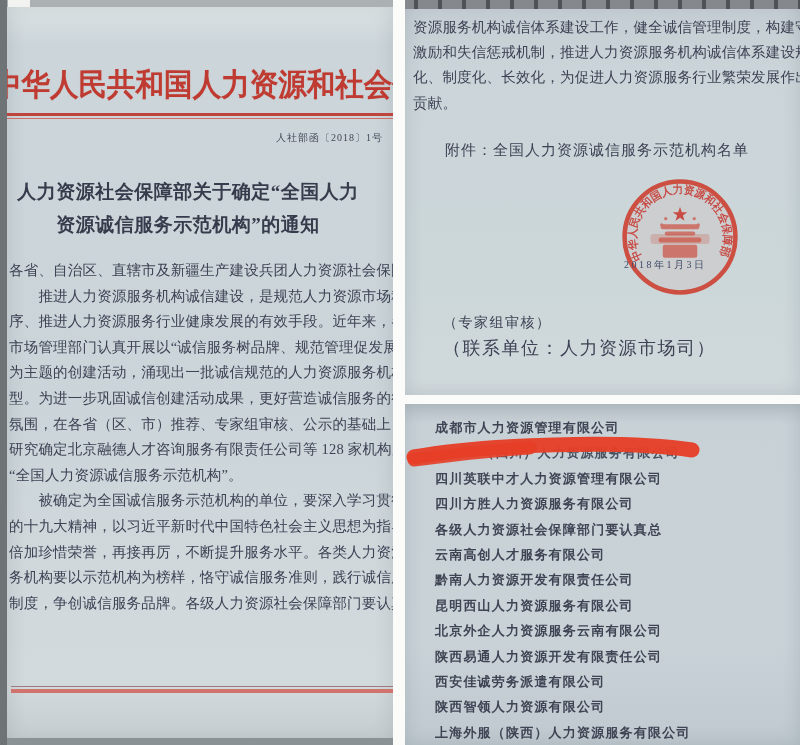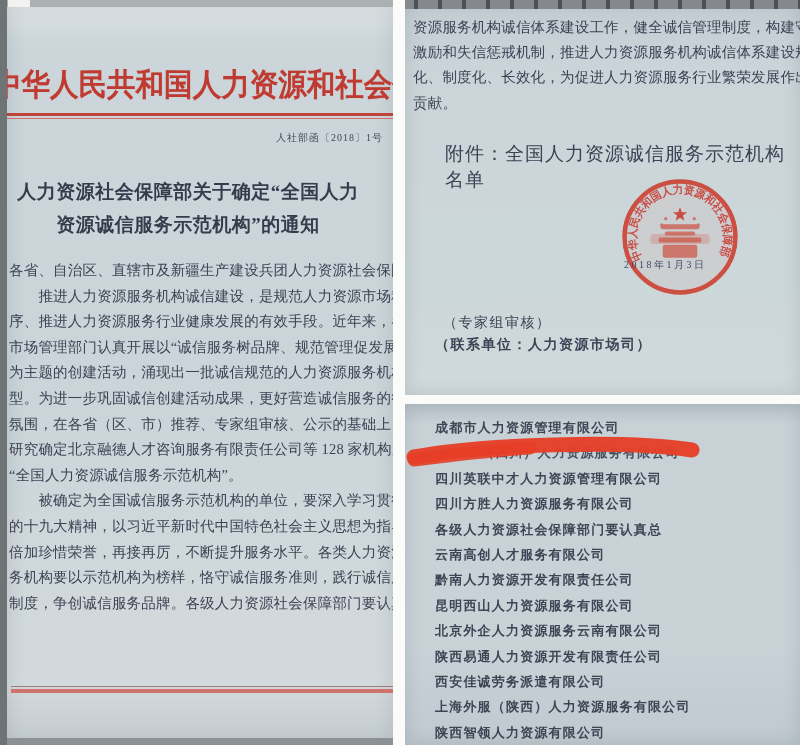--- a/index.html
+++ b/index.html
@@ -46,25 +46,25 @@
   
   #right-top-panel{
     left:405px;top:0;width:395px;height:395px;
     background:linear-gradient(180deg,#c2cbd1 0%,#cbd5d9 18%,#ccd7da 70%,#d0d9dc 100%);
     box-shadow:inset 0 0 18px rgba(40,55,65,.15);
   }
   .cut-strip{position:absolute;left:0;top:0;width:395px;height:9px;background:#85898d;
     background-image:repeating-linear-gradient(90deg,transparent 0 9px,#4d5158 9px 13px,transparent 13px 24px);}
   .right-body{position:absolute;left:8px;top:15px;width:380px;
     font-size:14.5px;color:#3d4254;line-height:25.2px;letter-spacing:.2px;white-space:nowrap;}
-  .attachment-line{position:absolute;left:40px;top:141px;font-size:19px;color:#3d4254;letter-spacing:1px;}
+  .attachment-line{position:absolute;left:40px;top:141px;font-size:15px;color:#3d4254;letter-spacing:1px;}
   .seal{position:absolute;left:215px;top:177px;width:120px;height:120px;opacity:.93;}
   .seal-date{position:absolute;left:219px;top:258px;font-size:10px;color:#3f4a66;letter-spacing:2.5px;z-index:3;}
   .note-line1{position:absolute;left:38px;top:314px;font-size:14px;color:#3d4254;letter-spacing:1.5px;}
-  .note-line2{position:absolute;left:30px;top:336px;font-size:14px;color:#3d4254;letter-spacing:1.5px;font-weight:bold;}
+  .note-line2{position:absolute;left:38px;top:336px;font-size:18px;color:#3d4254;letter-spacing:1.5px;}
 
   
   #right-bottom-panel{
     left:405px;top:404px;width:395px;height:341px;
     background:linear-gradient(180deg,#b9c3c9 0%,#c7d1d6 6%,#c8d2d7 70%,#bfc9cf 100%);
     box-shadow:inset 0 0 18px rgba(40,55,65,.15);
     font-weight:bold;
   }
   .company-list{position:absolute;left:30px;top:11px;width:360px;
     font-size:13px;color:#3f4454;line-height:25.4px;letter-spacing:1.2px;white-space:nowrap;}
@@ -169,21 +169,21 @@
       <div>（四川）人力资源服务有限公司</div>
       <div>四川英联中才人力资源管理有限公司</div>
       <div>四川方胜人力资源服务有限公司</div>
       <div>各级人力资源社会保障部门要认真总</div>
       <div>云南高创人才服务有限公司</div>
       <div>黔南人力资源开发有限责任公司</div>
       <div>昆明西山人力资源服务有限公司</div>
       <div>北京外企人力资源服务云南有限公司</div>
       <div>陕西易通人力资源开发有限责任公司</div>
       <div>西安佳诚劳务派遣有限公司</div>
+      <div>陕西智领人力资源有限公司</div>
       <div>上海外服（陕西）人力资源服务有限公司</div>
-      <div>陕西智领人力资源有限公司</div>
     </div>
 
   <svg class="marker-svg" viewBox="0 0 300 40">
     <path d="M9,23 C80,10 220,6 287,16" stroke="#e63e27" stroke-width="15" stroke-linecap="round" fill="none" opacity="0.96"></path>
     <path d="M9,26 C45,21 80,17 125,14" stroke="#e63e27" stroke-width="13" stroke-linecap="round" fill="none" opacity="0.9"></path>
   </svg>
 </div>
 
 </body></html>

